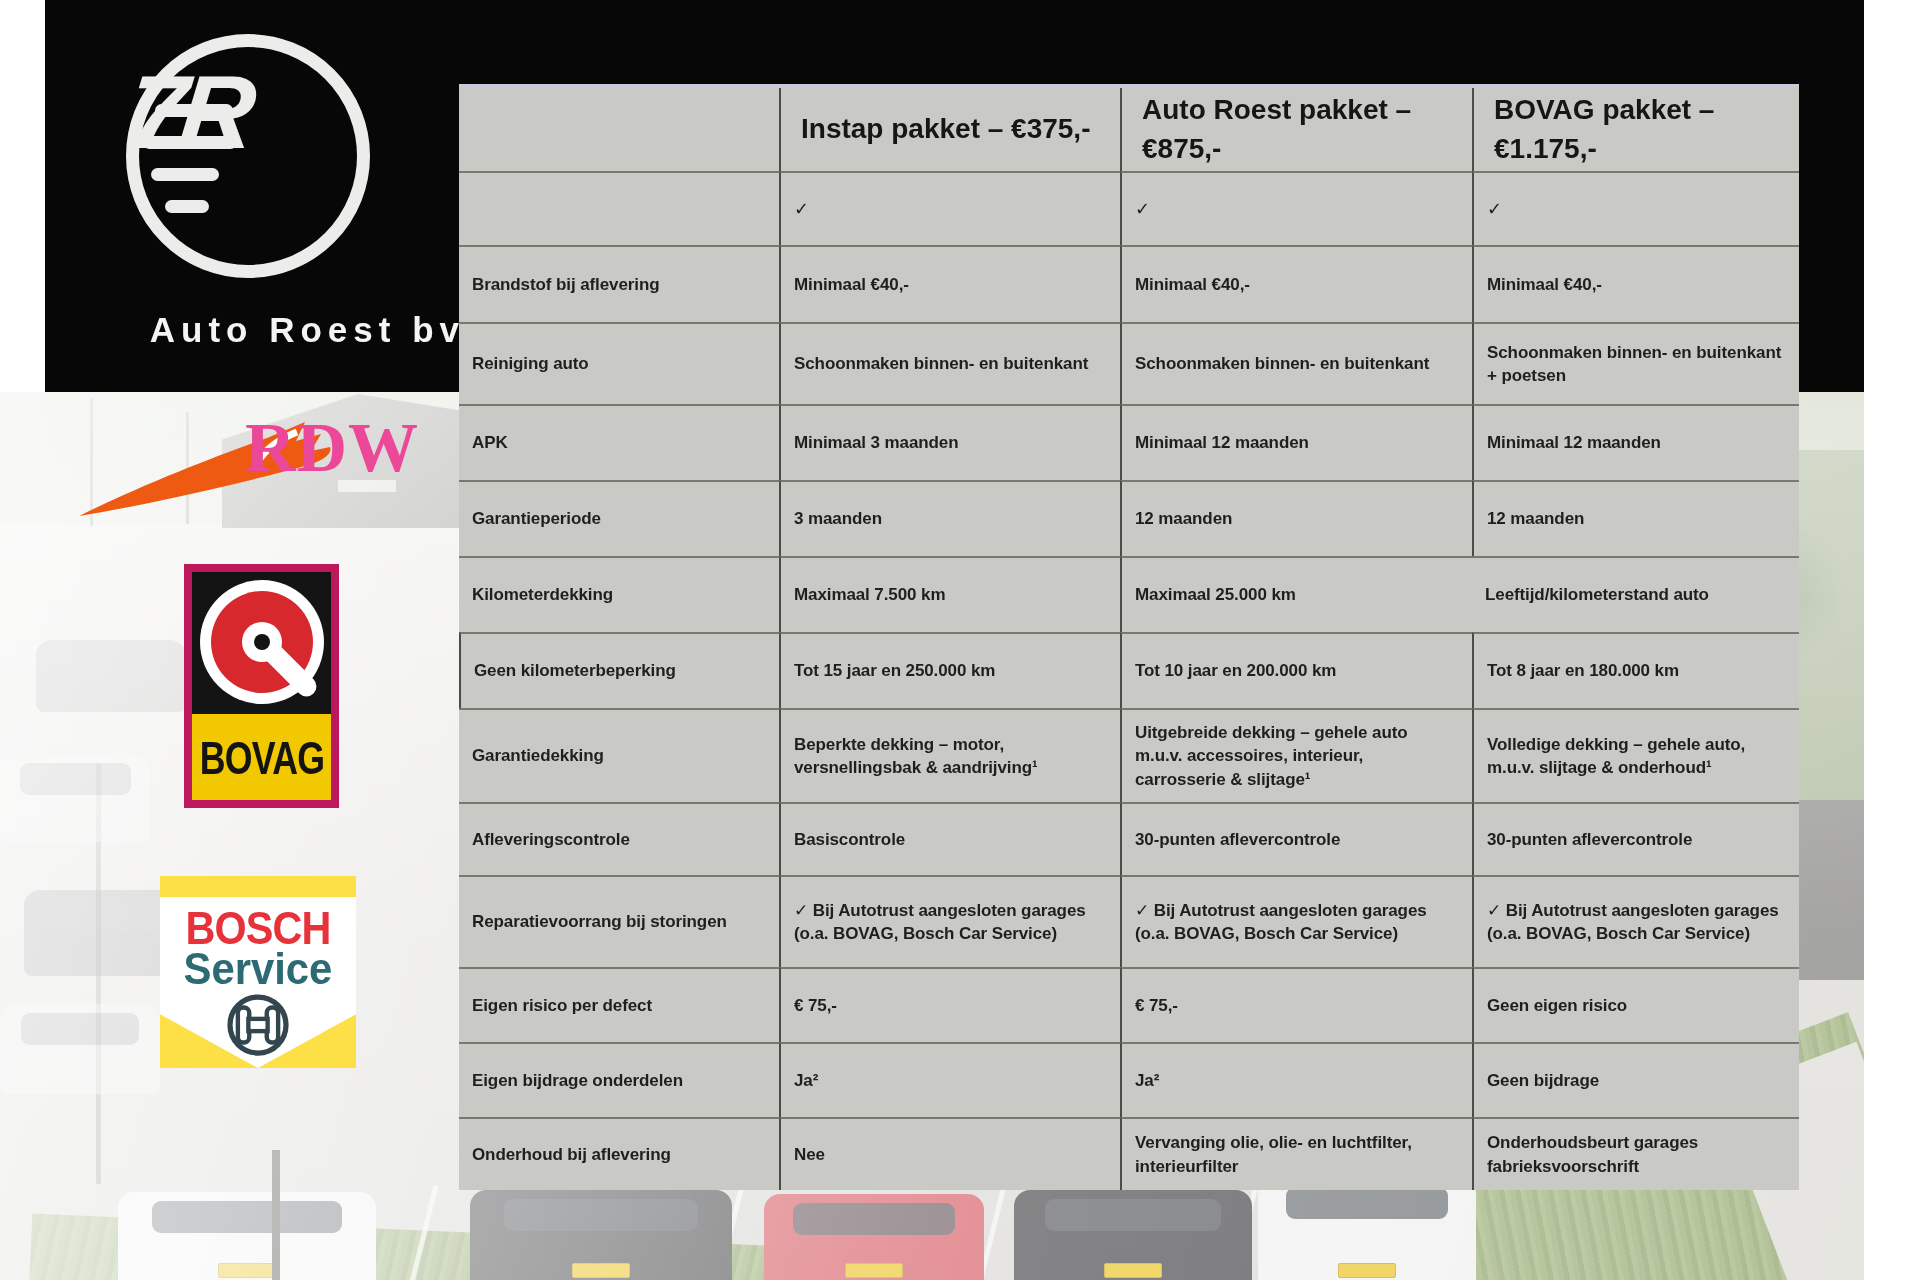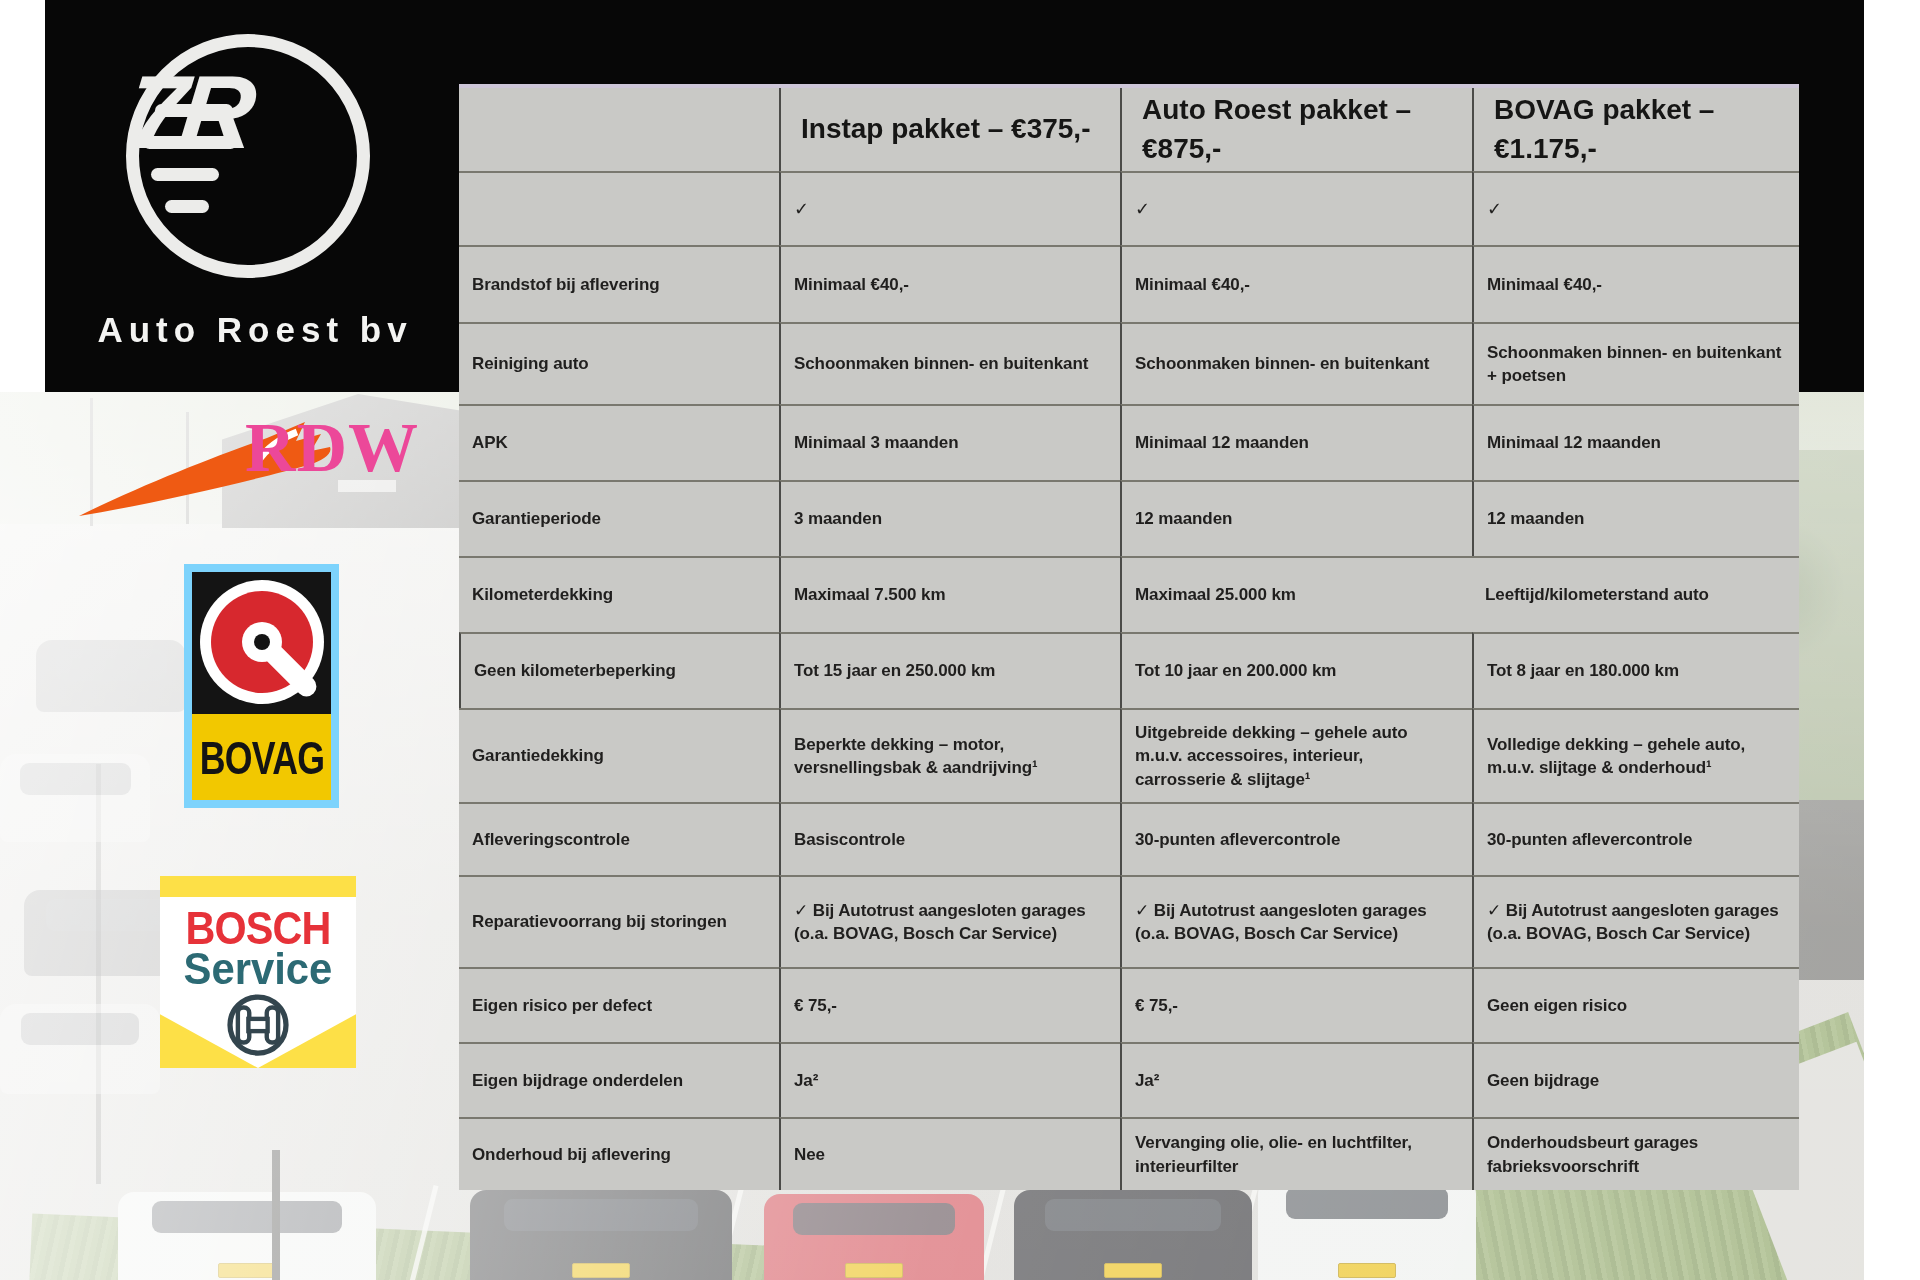--- a/index.html
+++ b/index.html
@@ -38,31 +38,31 @@
   #band{position:absolute;left:45px;top:0;width:1819px;height:392px;background:#070707;}
   #sliver-left{position:absolute;left:0;top:0;width:45px;height:392px;background:#fff;}
   #strip-right{position:absolute;left:1864px;top:0;width:56px;height:1280px;background:#fff;}
 
   
   #ar-logo{position:absolute;left:45px;top:0;width:420px;height:392px;}
   .ar-circle{position:absolute;left:81px;top:34px;width:218px;height:218px;border:13px solid #ececea;border-radius:50%;}
   .ar-bar{position:absolute;height:13px;border-radius:7px;background:#ececea;}
   .ar-monogram{position:absolute;left:84px;top:40px;width:150px;font-size:104px;font-weight:bold;font-style:italic;
                color:#ececea;transform:skewX(-6deg);letter-spacing:-7px;line-height:1.4;}
-  .ar-name{position:absolute;left:0;top:310px;width:420px;text-align:center;color:#f4f4f2;
+  .ar-name{position:absolute;left:0;top:310px;width:420px;text-align:right;color:#f4f4f2;
            font-size:35px;font-weight:bold;letter-spacing:6px;}
 
   
   #rdw{position:absolute;left:73px;top:412px;width:330px;height:100px;}
   #rdw svg{position:absolute;left:0;top:4px;}
   .rdw-text{position:absolute;left:172px;top:-4px;font-family:"Liberation Serif","DejaVu Serif",serif;
             font-weight:bold;font-size:70px;color:#ec4899;letter-spacing:1px;}
 
   
-  #bovag{position:absolute;left:184px;top:564px;width:155px;height:244px;background:#7dd3fc;padding:8px;box-sizing:border-box;}
+  #bovag{position:absolute;left:184px;top:564px;width:155px;height:244px;background:#be185d;padding:8px;box-sizing:border-box;}
   .bovag-top{position:relative;width:139px;height:142px;background:#141414;overflow:hidden;}
   .bovag-ring{position:absolute;left:8px;top:8px;width:124px;height:124px;border-radius:50%;background:#fff;}
   .bovag-red{position:absolute;left:19px;top:19px;width:102px;height:102px;border-radius:50%;background:#d7282e;}
   .bovag-handle{position:absolute;left:64px;top:62px;width:78px;height:20px;background:#fff;border-radius:10px;
                 transform:rotate(45deg);transform-origin:8px 10px;}
   .bovag-eye{position:absolute;left:50px;top:50px;width:40px;height:40px;border-radius:50%;background:#fff;}
   .bovag-eye-hole{position:absolute;left:62px;top:62px;width:16px;height:16px;border-radius:50%;background:#141414;}
   .bovag-bottom{position:relative;width:139px;height:86px;background:#f2c800;display:flex;align-items:center;justify-content:center;}
   .bovag-word{font-size:47px;font-weight:800;color:#141414;transform:scaleX(.76);letter-spacing:-1px;}
 

